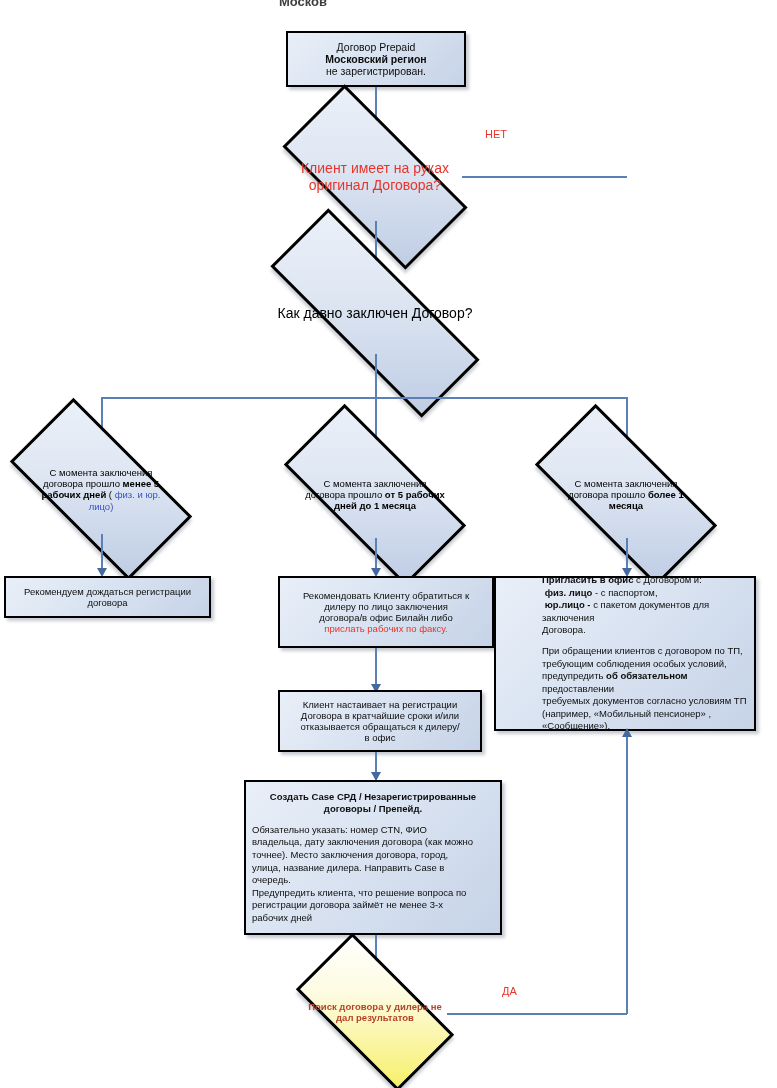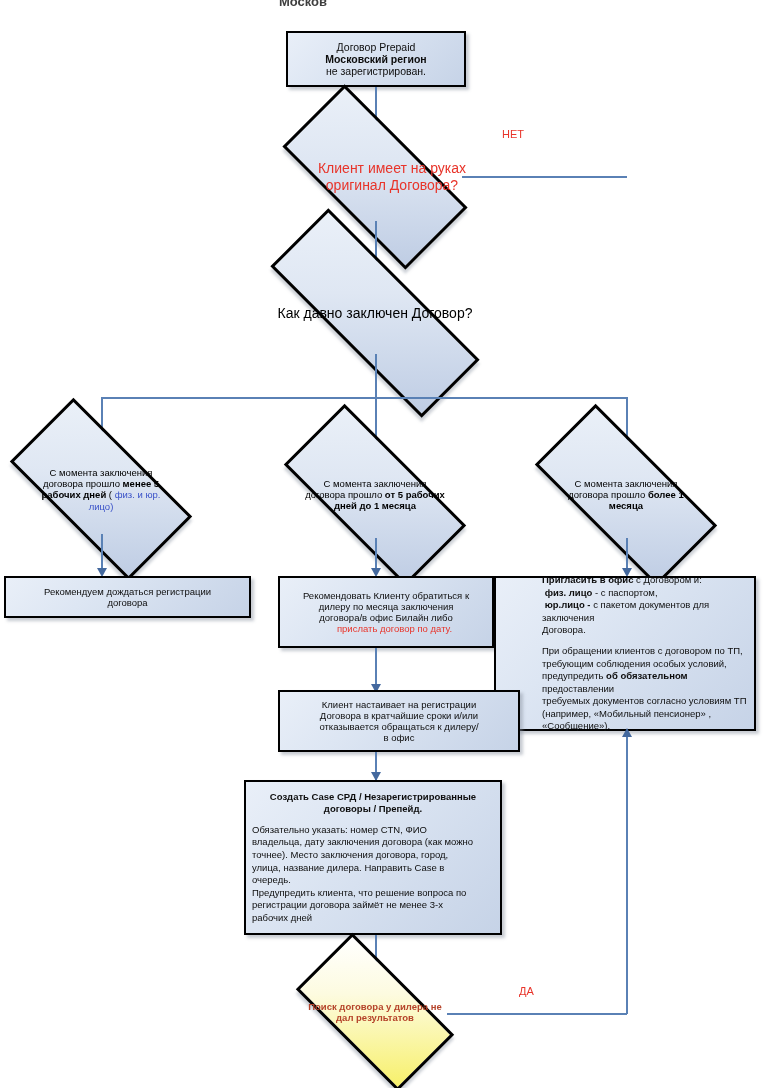--- a/index.html
+++ b/index.html
@@ -64,21 +64,21 @@
     border-bottom:9px solid #44699e;
   }
 
   
   .elabel{position:absolute;font-size:11px;white-space:nowrap;}
   .elabel.red{color:#e8342a;}
   .elabel.dark{color:#1a1a1a;}
 
   
   .b{font-weight:bold;text-align:center;}
-  .red{color:#e8342a;margin-left:17px;}
+  .red{color:#e8342a;}
   .blue{color:#3a52c8;}
   .brown{color:#b5432a;font-weight:bold;}
   .fs11{font-size:10.5px;}
   .fs10{font-size:14px;}
   .fs9{font-size:9.5px;}
   .gap{display:block;height:8px;}
   .topcrop{
     position:absolute;left:228px;top:-6px;width:150px;height:14px;
     color:#2a2a2a;font-size:13px;font-weight:bold;overflow:hidden;
     text-align:center;opacity:.9;
@@ -163,33 +163,33 @@
 
   <div class="ln lnv" style="left:101px;top:534px;height:38px;"></div>
   <div class="arrow-d" style="left:97px;top:568px;"></div>
 
   <div class="ln lnv" style="left:375px;top:538px;height:34px;"></div>
   <div class="arrow-d" style="left:371px;top:568px;"></div>
 
   <div class="ln lnv" style="left:626px;top:538px;height:34px;"></div>
   <div class="arrow-d" style="left:622px;top:568px;"></div>
 
-  <div class="node pbox" style="left:4px;top:576px;width:247px;height:42px;">
+  <div class="node pbox" style="left:4px;top:576px;width:207px;height:42px;">
     <div class="inner txt-c fs9">
       <span>Рекомендуем дождаться регистрации</span><br>
       <span>договора</span>
     </div>
   </div>
 
   <div class="node pbox" style="left:278px;top:576px;width:216px;height:72px;">
     <div class="inner txt-c fs9">
       <span>Рекомендовать Клиенту обратиться к</span><br>
-      <span>дилеру по месяца заключения</span><br>
+      <span>дилеру по лицо заключения</span><br>
       <span>договора/в офис Билайн либо</span><br>
-      <span class="red">прислать договор по дату.</span>
+      <span class="red">прислать рабочих по факсу.</span>
     </div>
   </div>
 
   <div class="ln lnv" style="left:375px;top:648px;height:40px;"></div>
   <div class="arrow-d" style="left:371px;top:684px;"></div>
 
   <div class="node pbox" style="left:494px;top:576px;width:262px;height:155px;padding-left:40px;">
     <div class="inner txt-l fs9" style="line-height:1.32;">
       <span class="b">Пригласить в офис</span><span> с Договором и:</span><br>
       &nbsp;<span class="b">физ. лицо</span><span> - с паспортом,</span><br>
@@ -198,21 +198,21 @@
       <span class="gap"></span>
       <span>При обращении клиентов с договором по ТП,</span><br>
       <span>требующим соблюдения особых условий,</span><br>
       <span>предупредить </span><span class="b">об обязательном</span><span> предоставлении</span><br>
       <span>требуемых документов согласно условиям ТП</span><br>
       <span>(например, «Мобильный пенсионер» ,</span><br>
       <span>«Сообщение»).</span>
     </div>
   </div>
 
-  <div class="node pbox" style="left:278px;top:690px;width:242px;height:62px;">
+  <div class="node pbox" style="left:278px;top:690px;width:204px;height:62px;">
     <div class="inner txt-c fs9">
       <span>Клиент настаивает на регистрации</span><br>
       <span>Договора в кратчайшие сроки и/или</span><br>
       <span>отказывается обращаться к дилеру/</span><br>
       <span>в офис</span>
     </div>
   </div>
 
   <div class="ln lnv" style="left:375px;top:752px;height:28px;"></div>
   <div class="arrow-d" style="left:371px;top:772px;"></div>

